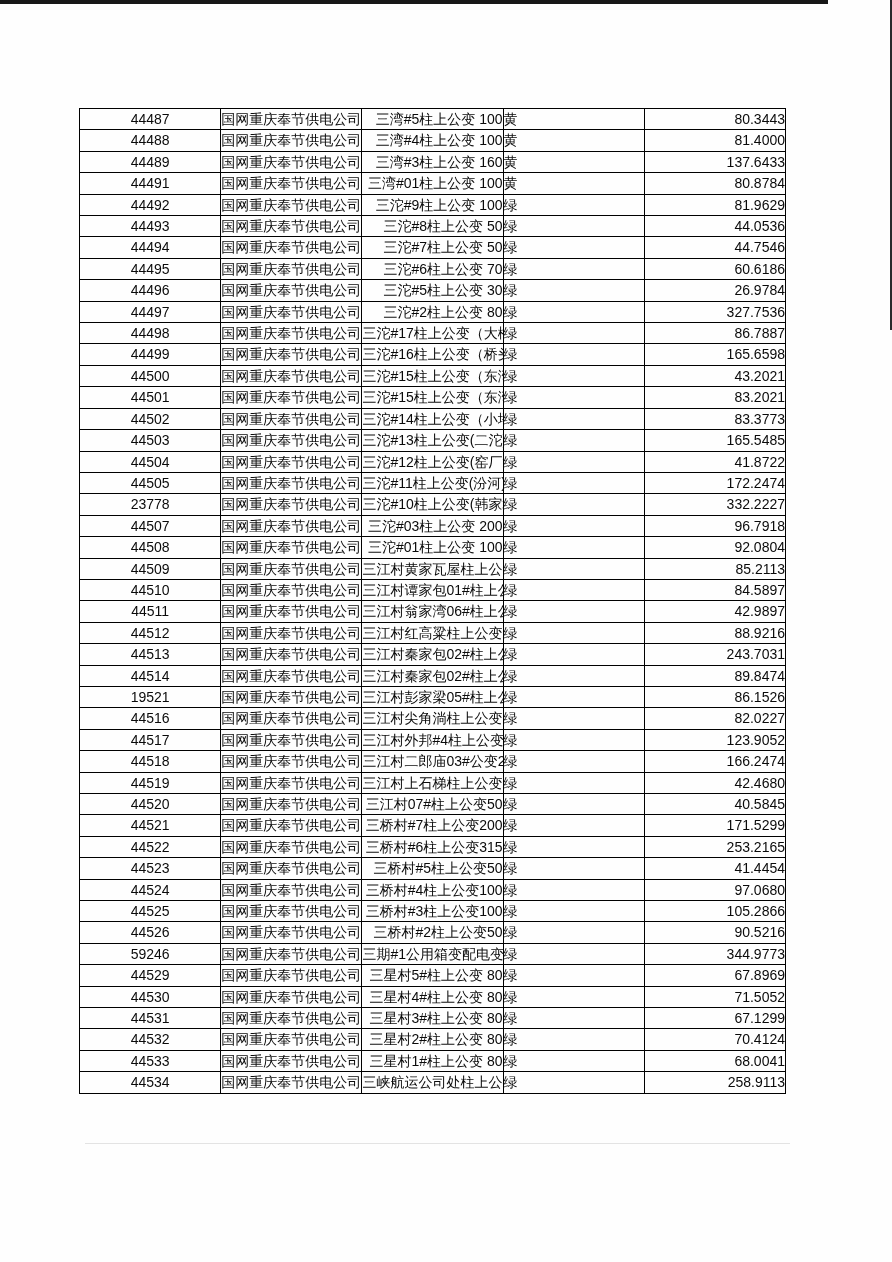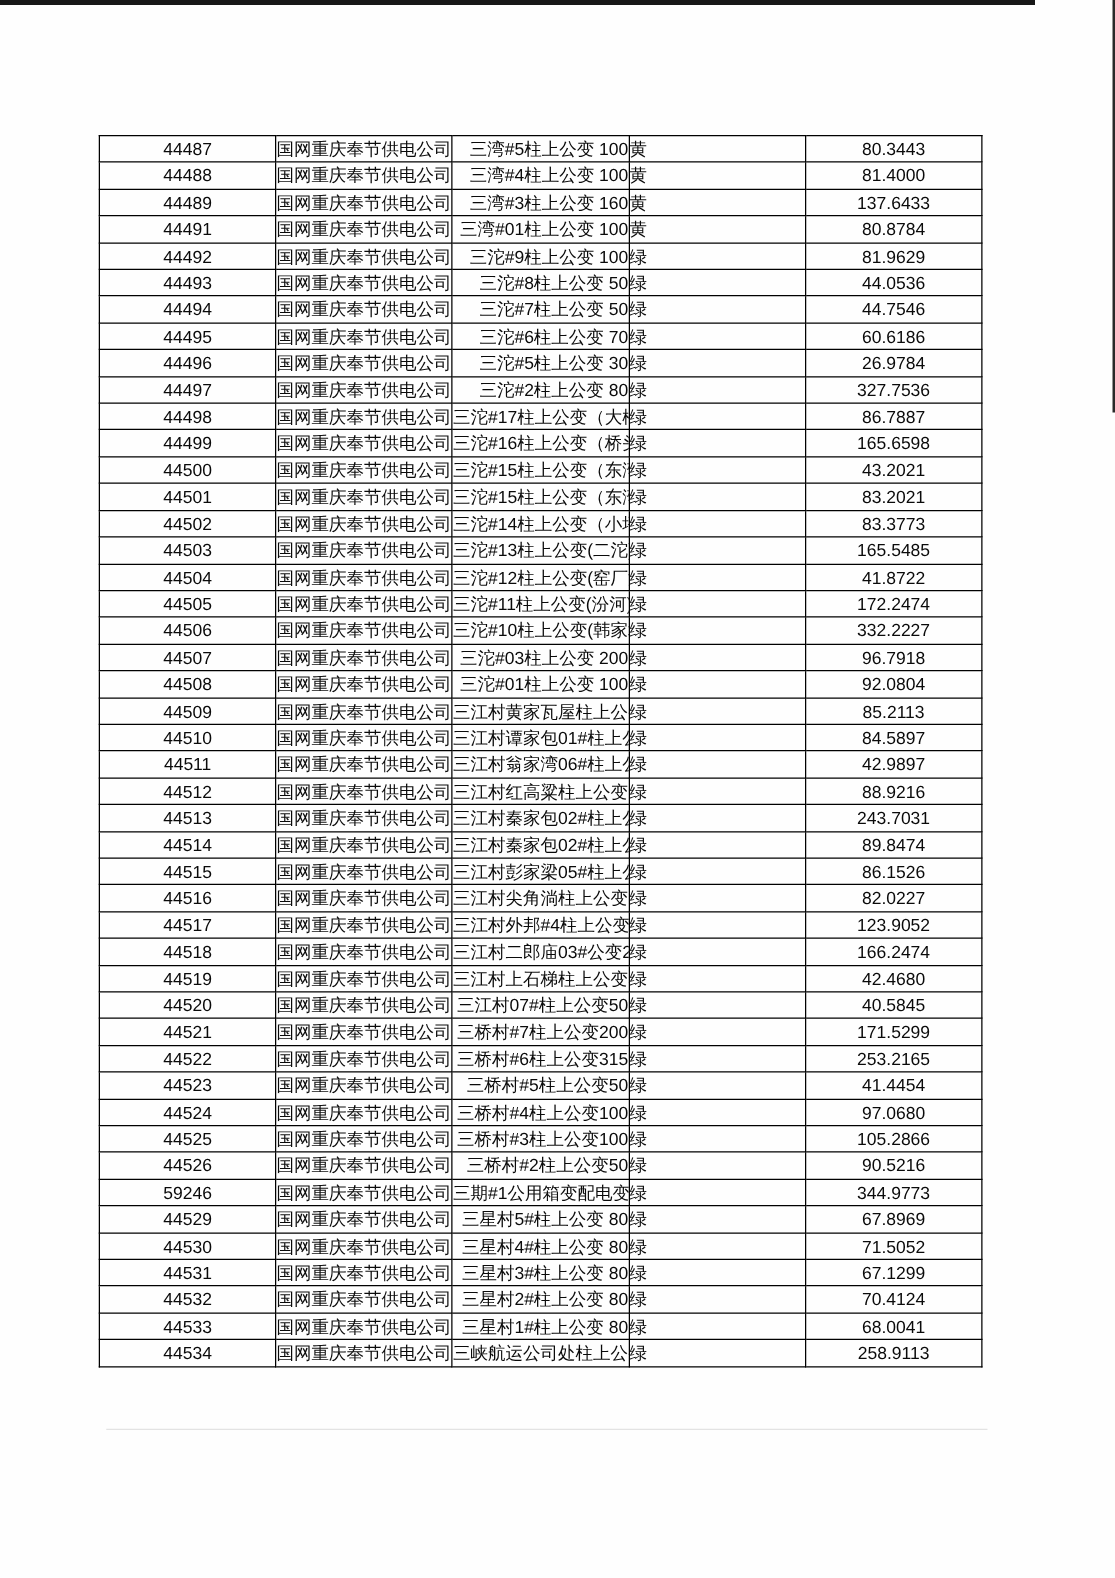--- a/index.html
+++ b/index.html
@@ -49,21 +49,21 @@
     line-height: 20.4px;
     color: #0a0a0a;
     white-space: nowrap;
     overflow: hidden;
     vertical-align: middle;
   }
   td.col-id     { text-align: center; }
   td.col-company{ padding-left: 4px; text-align: left; margin-top: 34px; }
   td.col-device { padding-left: 4px; text-align: right; }
   td.col-status { padding-left: 4px; text-align: left; }
-  td.col-value  { text-align: center; font-variant-numeric: tabular-nums; }
+  td.col-value  { text-align: right; font-variant-numeric: tabular-nums; }
 </style>
 </head>
 <body>
 
 <div class="page">
   <div class="artifact-top-bar"></div>
   <div class="artifact-right-line"></div>
   <div class="artifact-bottom-line"></div>
 
   <table class="data-table">
@@ -188,21 +188,21 @@
           <td class="col-value">41.8722</td>
         </tr>
         <tr>
           <td class="col-id">44505</td>
           <td class="col-company">国网重庆奉节供电公司</td>
           <td class="col-device">三沱#11柱上公变(汾河) 200</td>
           <td class="col-status">绿</td>
           <td class="col-value">172.2474</td>
         </tr>
         <tr>
-          <td class="col-id">44506</td>
+          <td class="col-id">23778</td>
           <td class="col-company">国网重庆奉节供电公司</td>
           <td class="col-device">三沱#10柱上公变(韩家坝) 4</td>
           <td class="col-status">绿</td>
           <td class="col-value">332.2227</td>
         </tr>
         <tr>
           <td class="col-id">44507</td>
           <td class="col-company">国网重庆奉节供电公司</td>
           <td class="col-device">三沱#03柱上公变 200</td>
           <td class="col-status">绿</td>
@@ -251,21 +251,21 @@
           <td class="col-value">243.7031</td>
         </tr>
         <tr>
           <td class="col-id">44514</td>
           <td class="col-company">国网重庆奉节供电公司</td>
           <td class="col-device">三江村秦家包02#柱上公变1</td>
           <td class="col-status">绿</td>
           <td class="col-value">89.8474</td>
         </tr>
         <tr>
-          <td class="col-id">44515</td>
+          <td class="col-id">19521</td>
           <td class="col-company">国网重庆奉节供电公司</td>
           <td class="col-device">三江村彭家梁05#柱上公变1</td>
           <td class="col-status">绿</td>
           <td class="col-value">86.1526</td>
         </tr>
         <tr>
           <td class="col-id">44516</td>
           <td class="col-company">国网重庆奉节供电公司</td>
           <td class="col-device">三江村尖角淌柱上公变100</td>
           <td class="col-status">绿</td>

